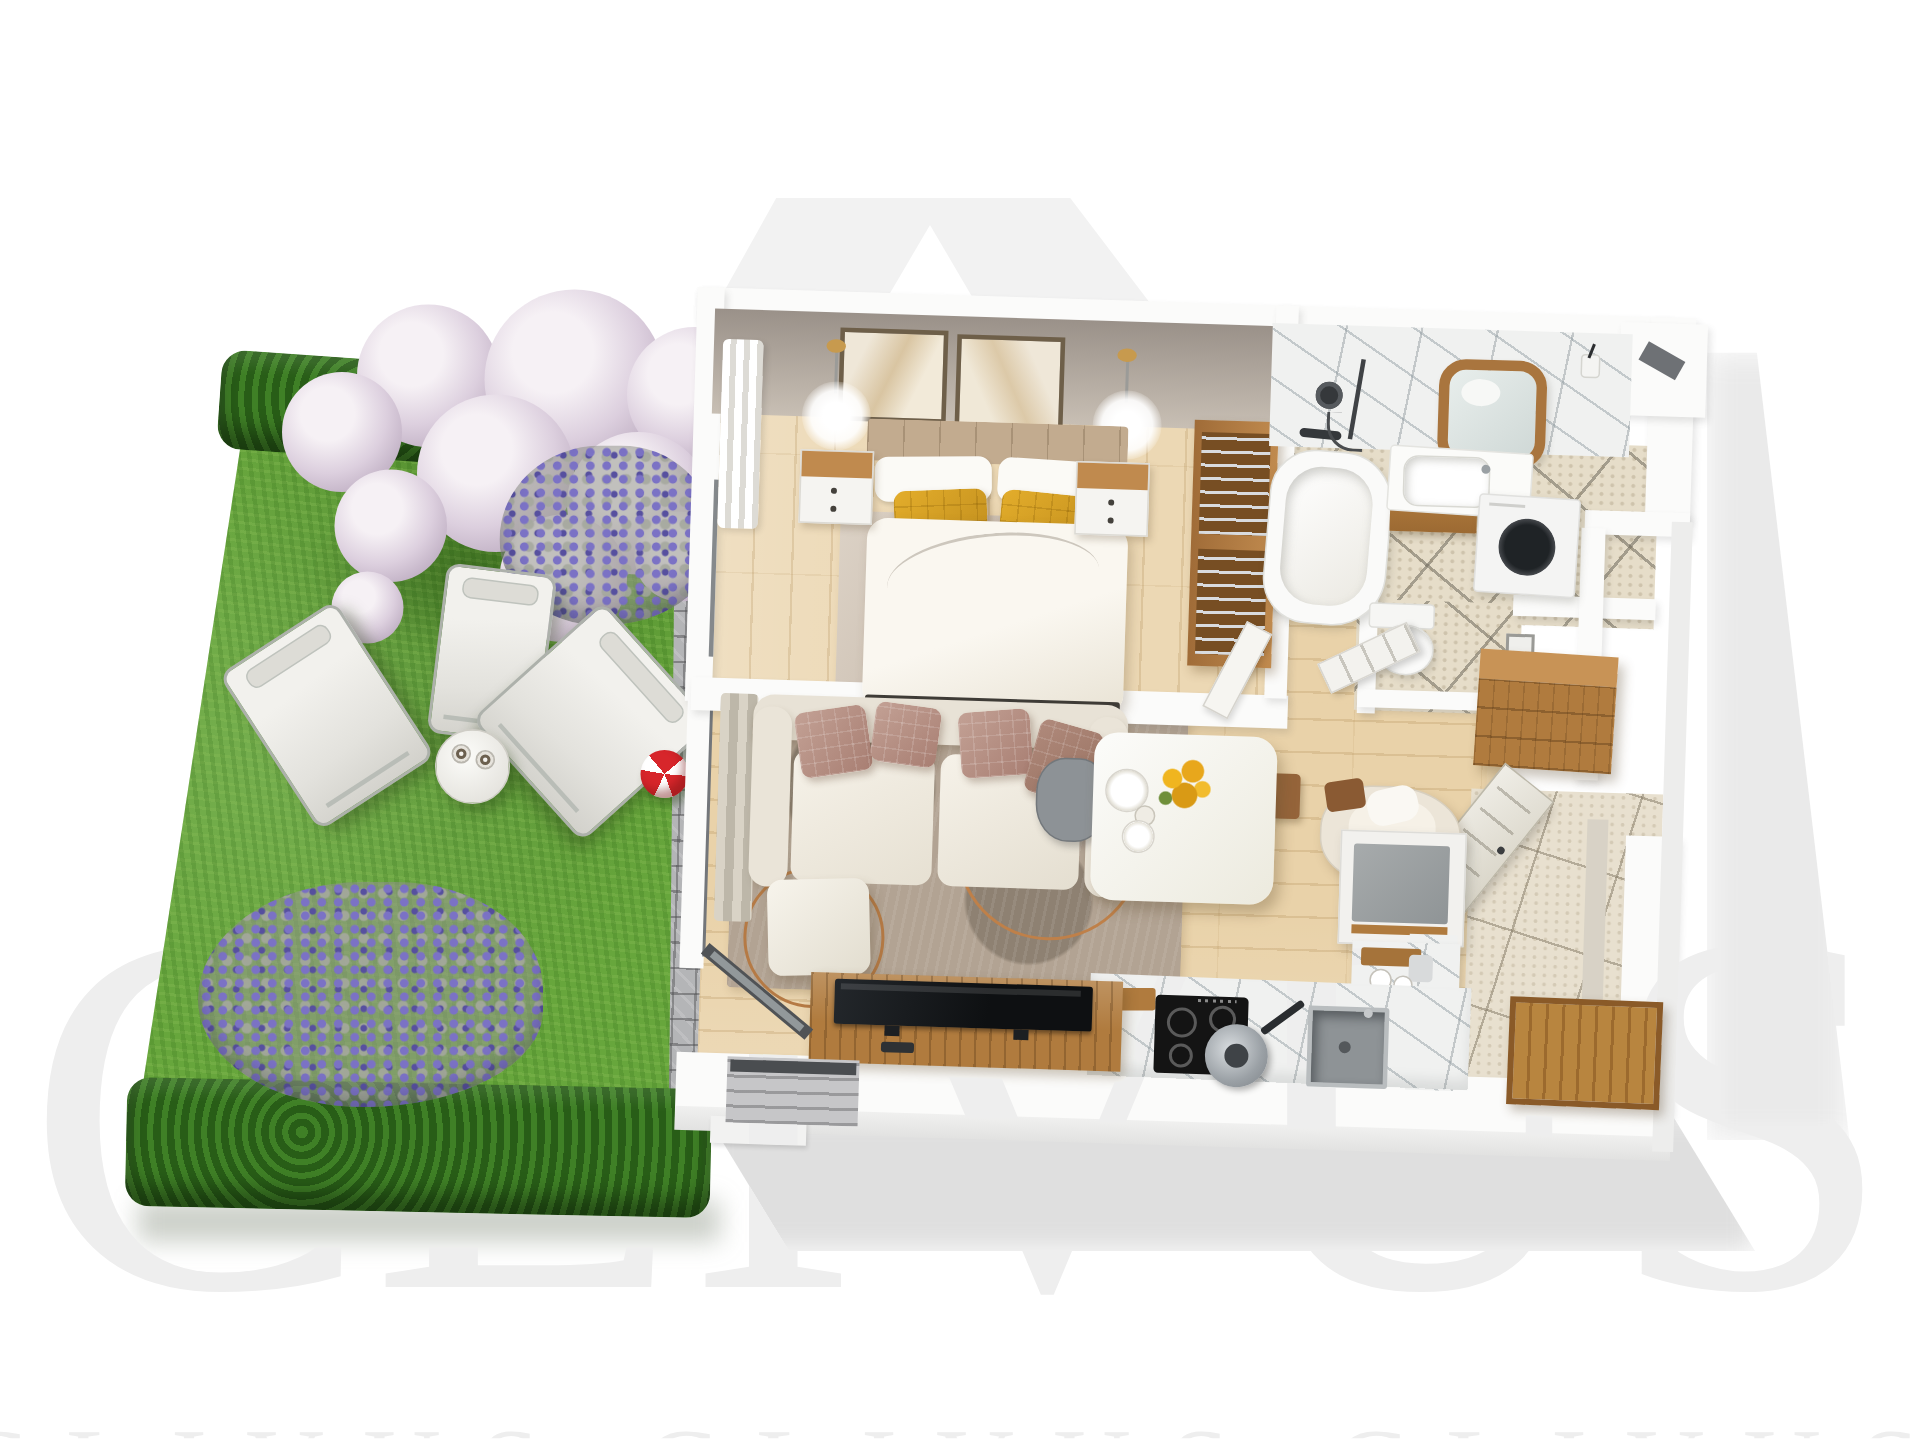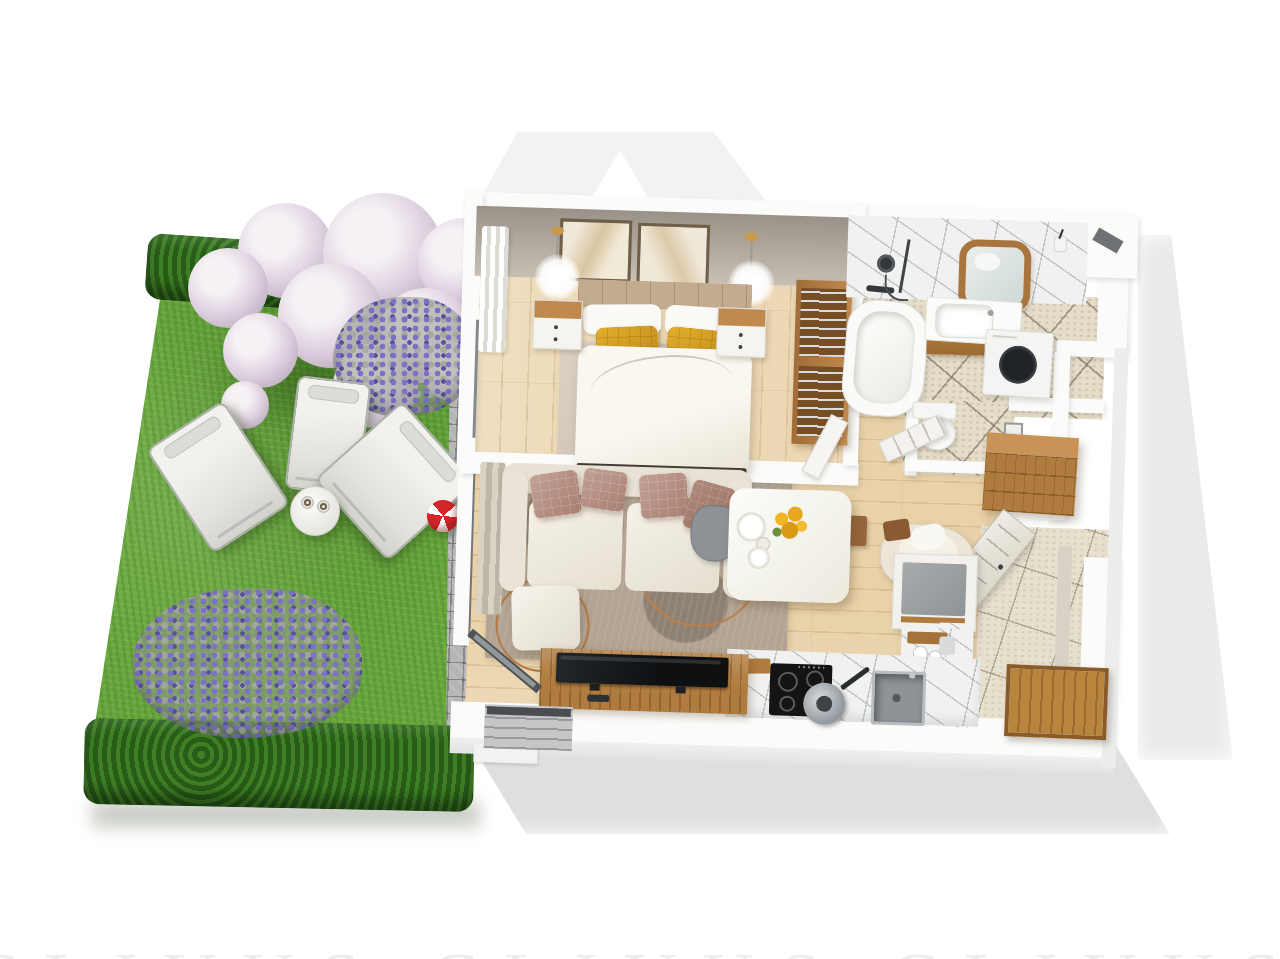--- a/index.html
+++ b/index.html
@@ -386,15 +386,16 @@
     <div class="abs" style="left:304px;top:340px;width:20px;height:20px;border-radius:50%;background:radial-gradient(circle,#ffffff 50%,#e6e3d9 68%,#ffffff 70%);
                 border:1px solid #d8d5cd;"></div>
     <div class="abs" style="left:324px;top:294px;width:42px;height:44px;background-image:
                 radial-gradient(circle at 30% 40%, #f0b51f 0 6px, transparent 7px),
                 radial-gradient(circle at 62% 28%, #e8a71c 0 7px, transparent 8px),
                 radial-gradient(circle at 50% 65%, #d99a15 0 8px, transparent 9px),
                 radial-gradient(circle at 78% 55%, #f2bc2e 0 5px, transparent 6px),
                 radial-gradient(circle at 20% 70%, #6f8f3a 0 4px, transparent 5px);"></div>
   </div>
 
+  <div class="abs wm-text" style="left:0;top:570px;width:1280px;text-align:center;font-size:345px;letter-spacing:0;">CLIVUS</div>
   <div class="abs wm-text" style="left:-30px;top:942px;width:1360px;font-size:72px;letter-spacing:26px;">CLIVUS CLIVUS CLIVUS CLIVUS CLIVUS CLIVUS CLIVUS CLIVUS CLIVUS CLIVUS</div>
 
 </div>
 
 </body></html>

